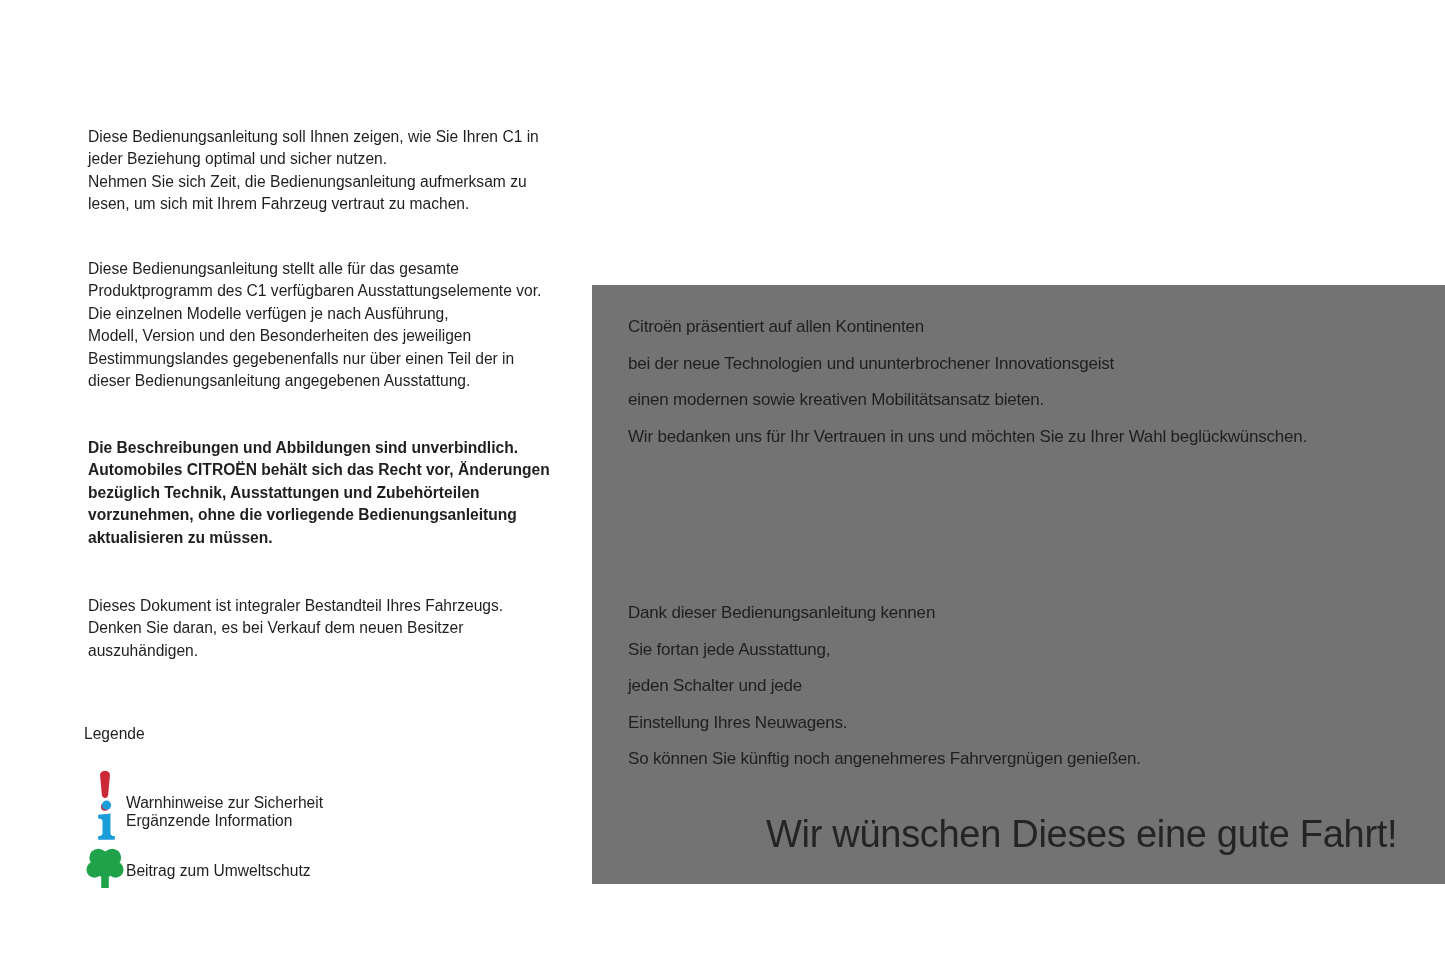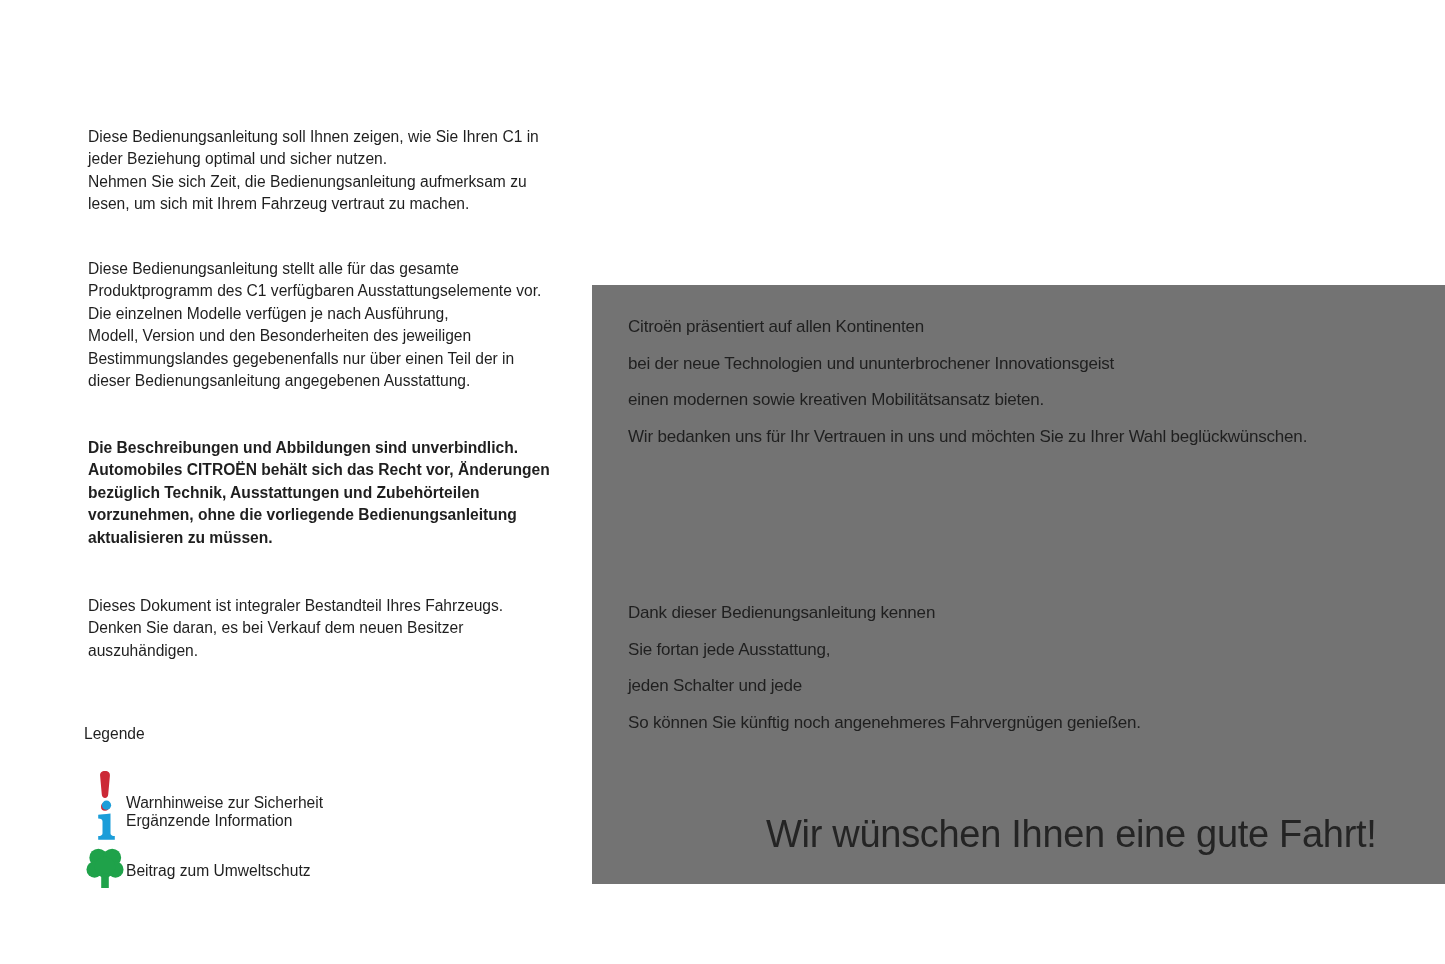--- a/index.html
+++ b/index.html
@@ -160,19 +160,20 @@
       <p class="panel-line">Citroën präsentiert auf allen Kontinenten</p>
       <p class="panel-line">bei der neue Technologien und ununterbrochener Innovationsgeist</p>
       <p class="panel-line">einen modernen sowie kreativen Mobilitätsansatz bieten.</p>
       <p class="panel-line">Wir bedanken uns für Ihr Vertrauen in uns und möchten Sie zu Ihrer Wahl beglückwünschen.</p>
     </div>
 
     <div class="benefit-block">
       <p class="panel-line">Dank dieser Bedienungsanleitung kennen</p>
       <p class="panel-line">Sie fortan jede Ausstattung,</p>
       <p class="panel-line">jeden Schalter und jede</p>
+      <p class="panel-line">Einstellung Ihres Neuwagens.</p>
       <p class="panel-line">So können Sie künftig noch angenehmeres Fahrvergnügen genießen.</p>
     </div>
 
-    <h1 class="closing-heading">Wir wünschen Ihnen eine gute Fahrt!</h1>
+    <h1 class="closing-heading">Wir wünschen Dieses eine gute Fahrt!</h1>
   </div>
 
 </div>
 
 </body></html>

